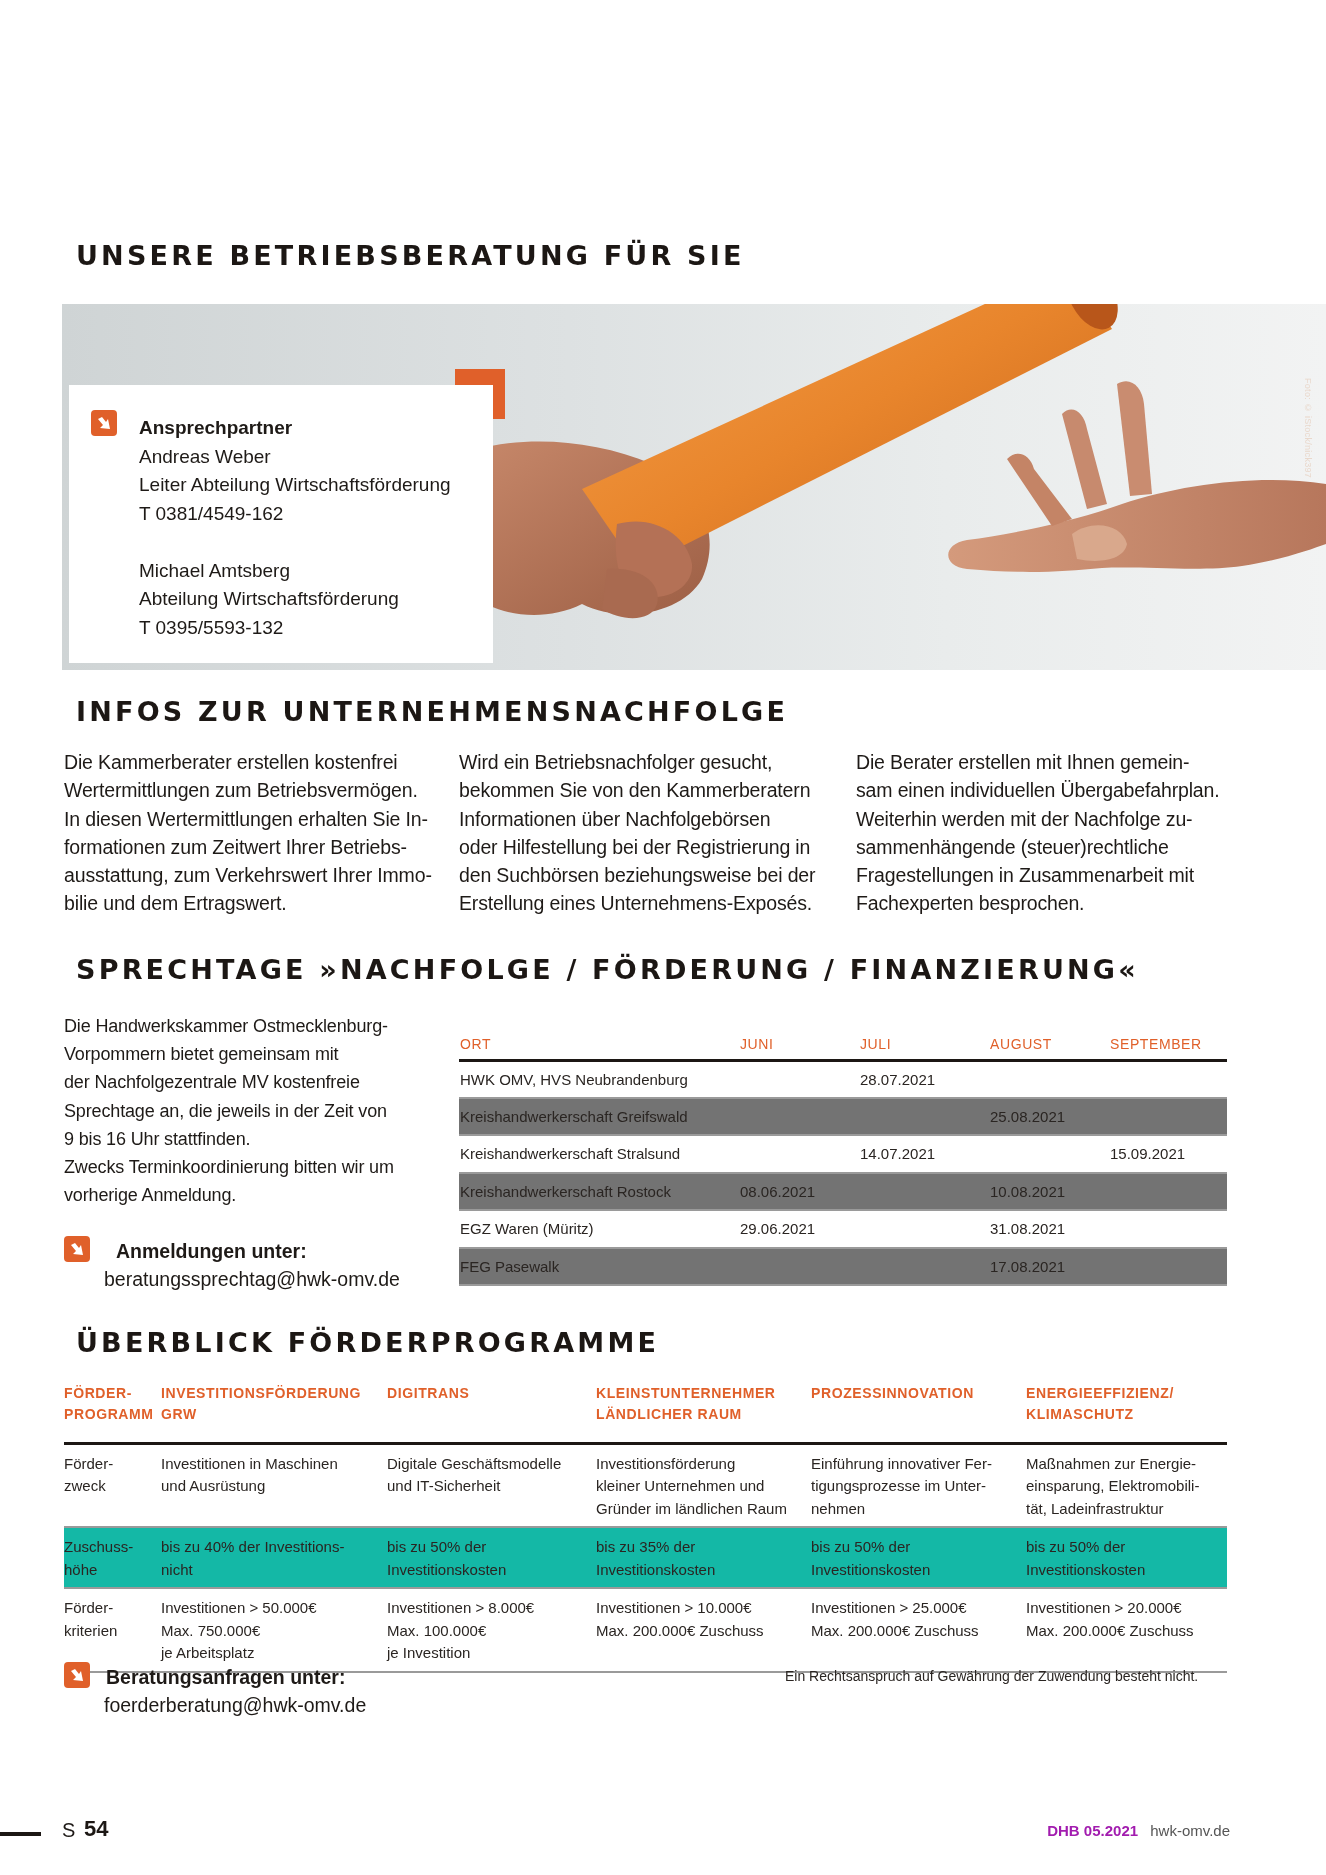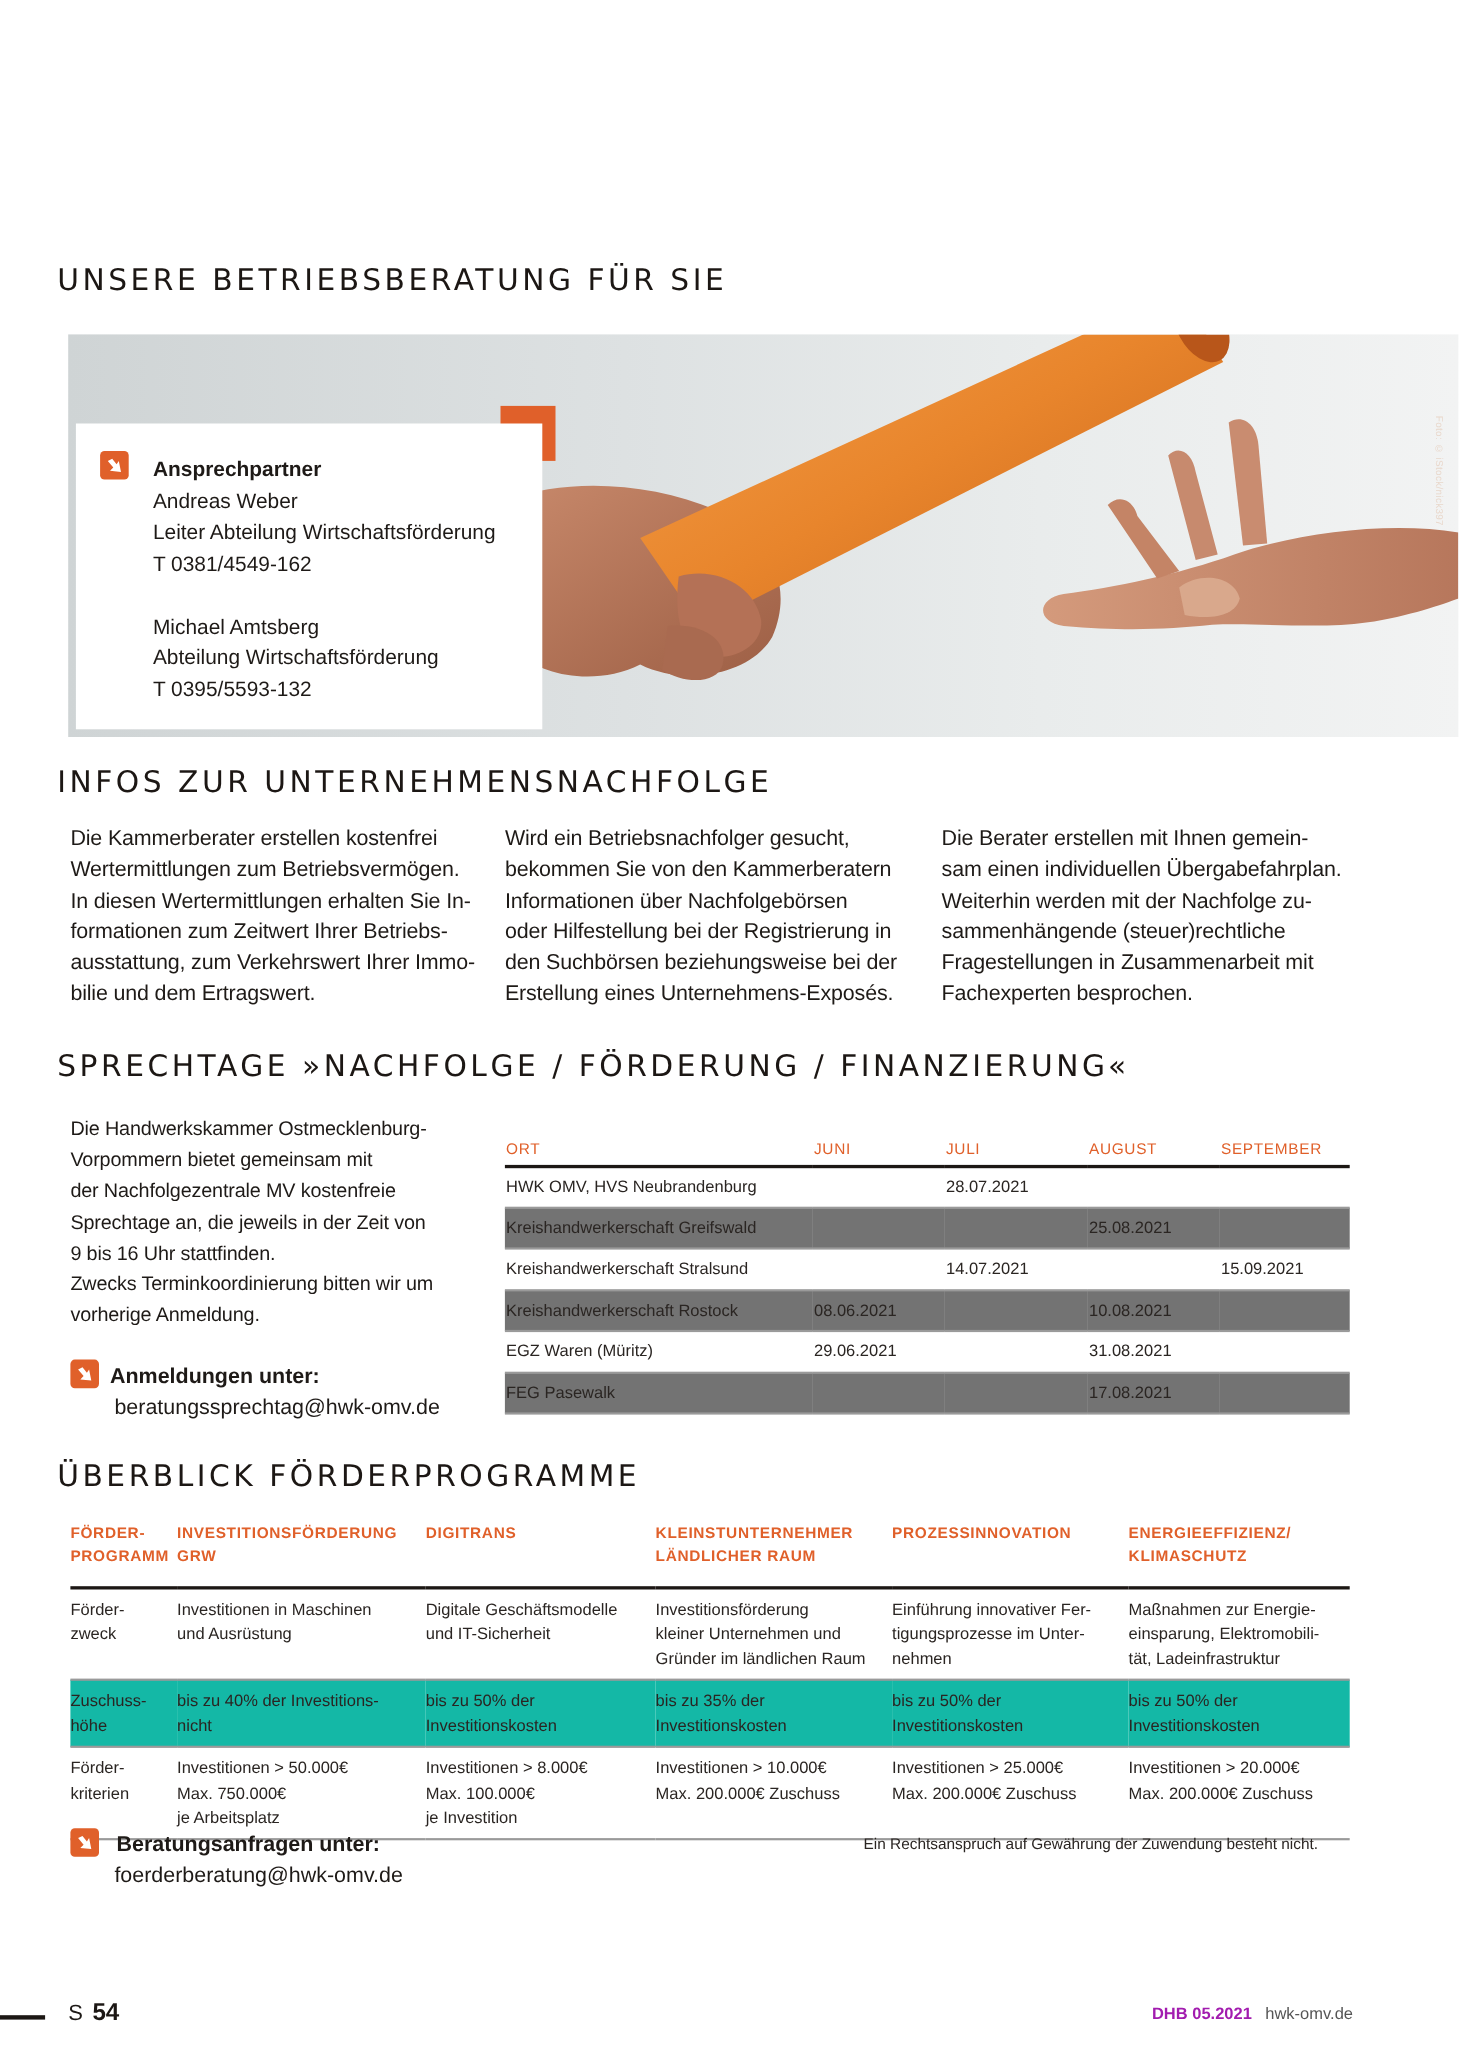--- a/index.html
+++ b/index.html
@@ -1,22 +1,22 @@
 <!DOCTYPE html>
 <html><head>
 <meta charset="utf-8">
 <style>
   * { box-sizing: border-box; margin: 0; padding: 0; }
   html, body { width: 1326px; height: 1875px; background: #ffffff; }
   body { position: relative; font-family: "Liberation Sans", "DejaVu Sans", sans-serif; color: #1e1a17; overflow: hidden; }
 
   .h-section {
-    position: absolute; left: 52px;
+    position: absolute; left: 76px;
     font-family: "DejaVu Sans", "Liberation Sans", sans-serif;
-    font-weight: 400; font-size: 27px; letter-spacing: 3.2px; color: #1c1714;
+    font-weight: 700; font-size: 27px; letter-spacing: 3.2px; color: #1c1714;
     white-space: nowrap; transform-origin: left center;
   }
 
   
   .hero { position: absolute; left: 62px; top: 304px; width: 1264px; height: 366px;
     background: linear-gradient(90deg, #cfd4d5 0%, #dde1e2 40%, #e9ecec 70%, #f2f3f3 100%); overflow: hidden; }
   .hero svg { position: absolute; left: 0; top: 0; }
   .contact-card { position: absolute; left: 69px; top: 385px; width: 424px; height: 278px; background: #ffffff; }
   .orange-corner { position: absolute; left: 455px; top: 369px; width: 50px; height: 50px; background: #e0602a; }
   .arrow-icon { position: absolute; width: 26px; height: 26px; background: #e0602a; border-radius: 4px; }
@@ -150,21 +150,21 @@
   <div>9 bis 16 Uhr stattfinden.</div>
   <div>Zwecks Terminkoordinierung bitten wir um</div>
   <div>vorherige Anmeldung.</div>
 </div>
 
 <div class="arrow-icon" style="left:64px; top:1236px;">
   <svg width="20" height="20" viewBox="0 0 20 20">
       <path d="M4 6 L8 4 L12 9 L14 6 L16 16 L6 15 L9 12 Z" fill="#ffffff"></path>
     </svg>
 </div>
-<div class="callout-title" style="left:100px; top:1240px;text-align:right;">Anmeldungen unter:</div>
+<div class="callout-title" style="left:116px; top:1240px;text-align:right;">Anmeldungen unter:</div>
 <a class="callout-link" style="left:104px; top:1268px;">beratungssprechtag@hwk-omv.de</a>
 
 <table class="dates">
   <thead>
     <tr>
       <th style="width:280px;">ORT</th>
       <th style="width:120px;">JUNI</th>
       <th style="width:130px;">JULI</th>
       <th style="width:120px;">AUGUST</th>
       <th>SEPTEMBER</th>

